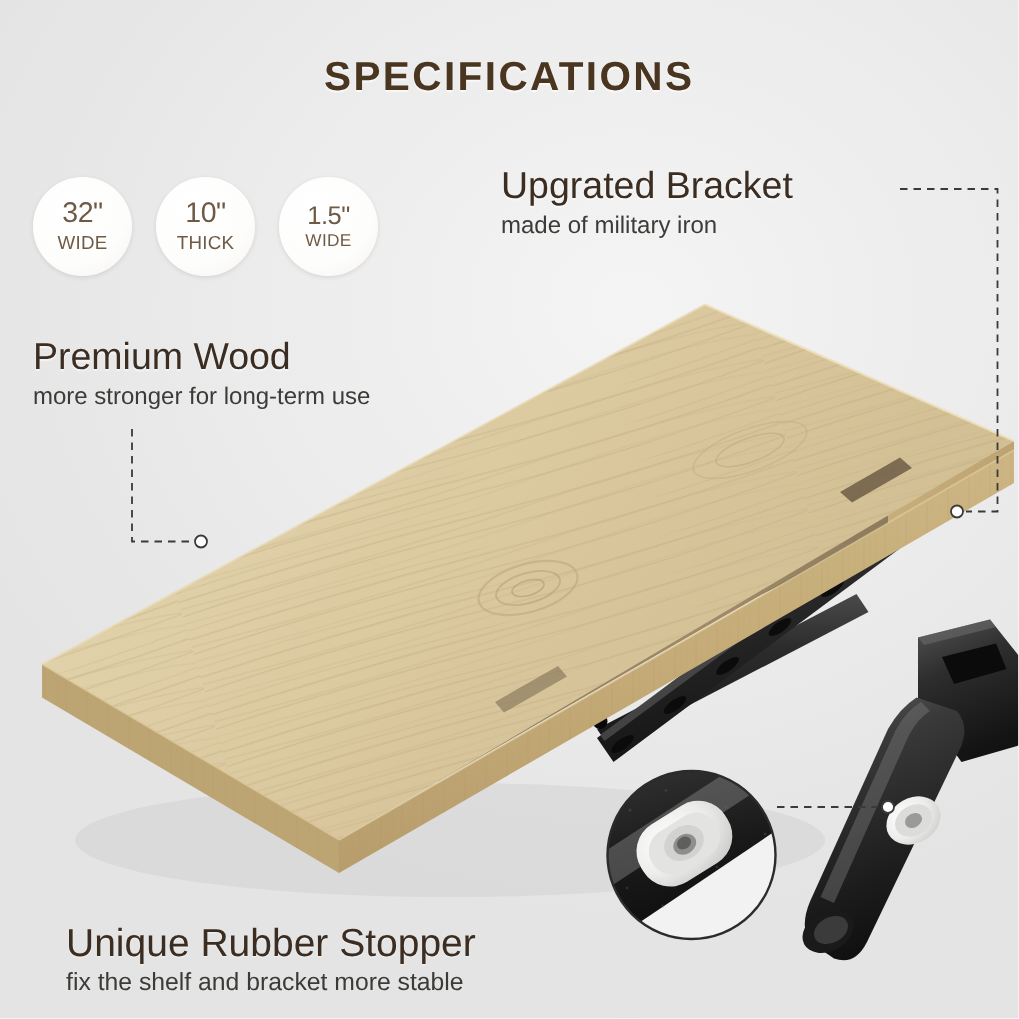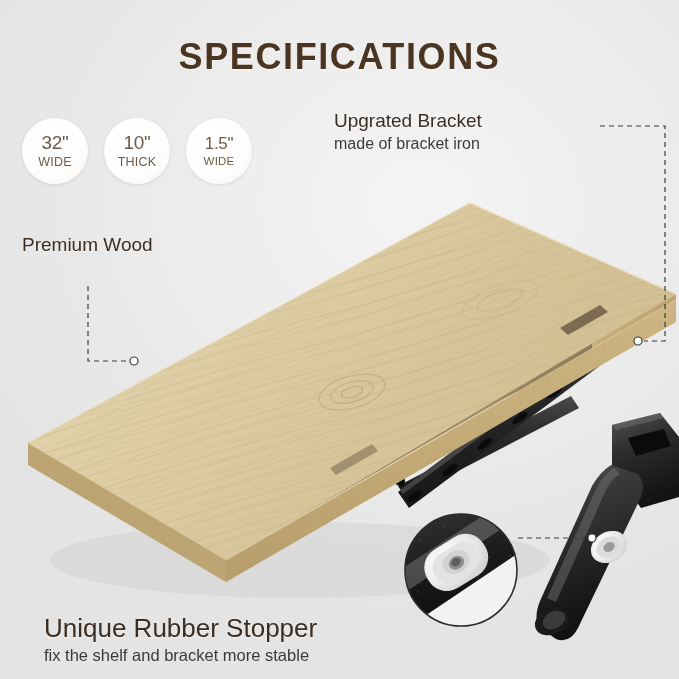--- a/index.html
+++ b/index.html
@@ -18,21 +18,21 @@
       linear-gradient(105deg, #e2e2e2 0%, #eaeaea 40%, #f1f1f1 70%, #e6e6e6 100%);
   }
 
   
   #title {
     position: absolute;
     top: 36px;
     left: 0;
     width: 679px;
     text-align: center;
-    font-size: 36px;
+    font-size: 27px;
     font-weight: 700;
     letter-spacing: 1.6px;
     color: #4a3520;
     text-shadow: 0 1px 1px rgba(255,255,255,0.7);
   }
 
   
   .badge {
     position: absolute;
     width: 66px;
@@ -60,37 +60,37 @@
     letter-spacing: 0.2px;
   }
   #badge-0 { left: 22px;  top: 118px; }
   #badge-1 { left: 104px; top: 118px; }
   #badge-2 { left: 186px; top: 118px; }
   #badge-2 .num { font-size: 17px; }
   #badge-2 .lbl { font-size: 11.5px; }
 
   
   .callout-title {
-    font-size: 19px;
+    font-size: 25px;
     font-weight: 400;
     color: #3b2d22;
     white-space: nowrap;
     line-height: 1.1;
     text-shadow: 0 1px 1px rgba(255,255,255,0.6);
   }
   .callout-sub {
     font-size: 16px;
     font-weight: 400;
     color: #3b3b38;
     white-space: nowrap;
     line-height: 1.25;
     margin-top: 2px;
   }
   #co-bracket { position: absolute; left: 334px; top: 111px; }
-  #co-wood    { position: absolute; left: 22px;  top: 235px; }
+  #co-wood    { position: absolute; left: 22px;  top: 225px; }
   #co-stopper { position: absolute; left: 44px;  top: 602px; text-align: left; }
   #co-stopper .callout-title { font-size: 26px; margin-top: 12px; }
   #co-stopper .callout-sub   { font-size: 16.5px; }
 
   
   #art, #lines {
     position: absolute;
     left: 0; top: 0;
     width: 679px; height: 679px;
   }
@@ -314,25 +314,26 @@
     <span class="num">10"</span>
     <span class="lbl">THICK</span>
   </div>
   <div class="badge" id="badge-2">
     <span class="num">1.5"</span>
     <span class="lbl">WIDE</span>
   </div>
 
   <div id="co-bracket">
     <div class="callout-title">Upgrated Bracket</div>
-    <div class="callout-sub">made of bracket iron</div>
+    <div class="callout-sub">made of military iron</div>
   </div>
 
   <div id="co-wood">
     <div class="callout-title">Premium Wood</div>
+    <div class="callout-sub">more stronger for long-term use</div>
   </div>
 
   <div id="co-stopper">
     <div class="callout-title">Unique Rubber Stopper</div>
     <div class="callout-sub">fix the shelf and bracket more stable</div>
   </div>
 
 </div>
 
 </body></html>

